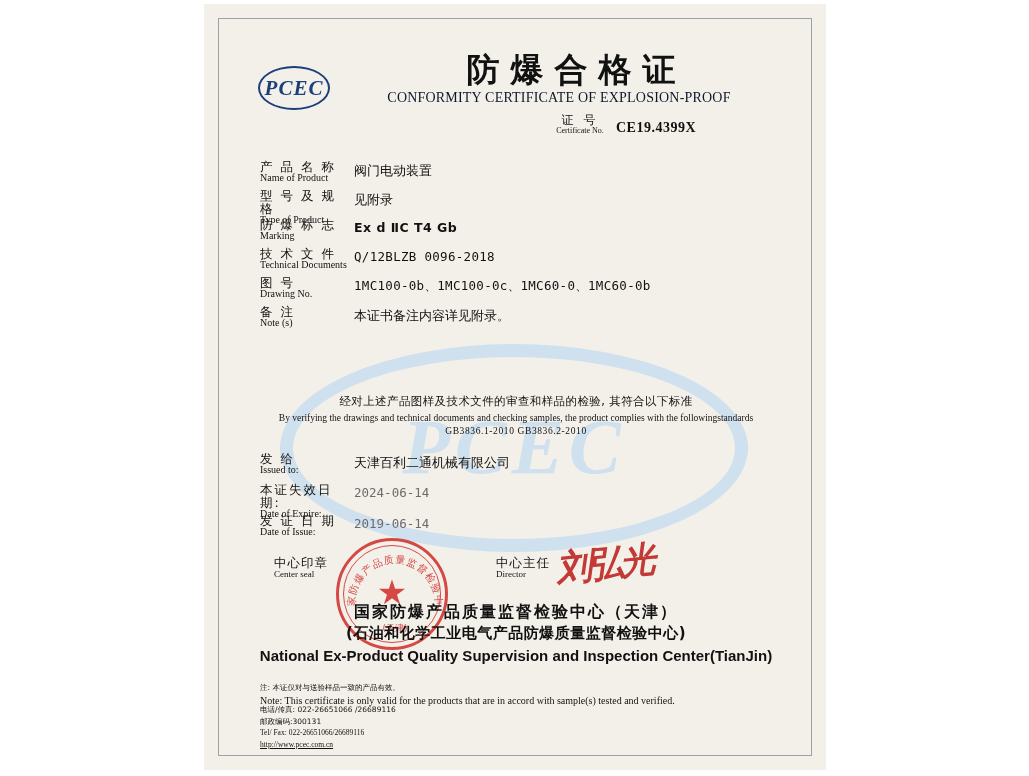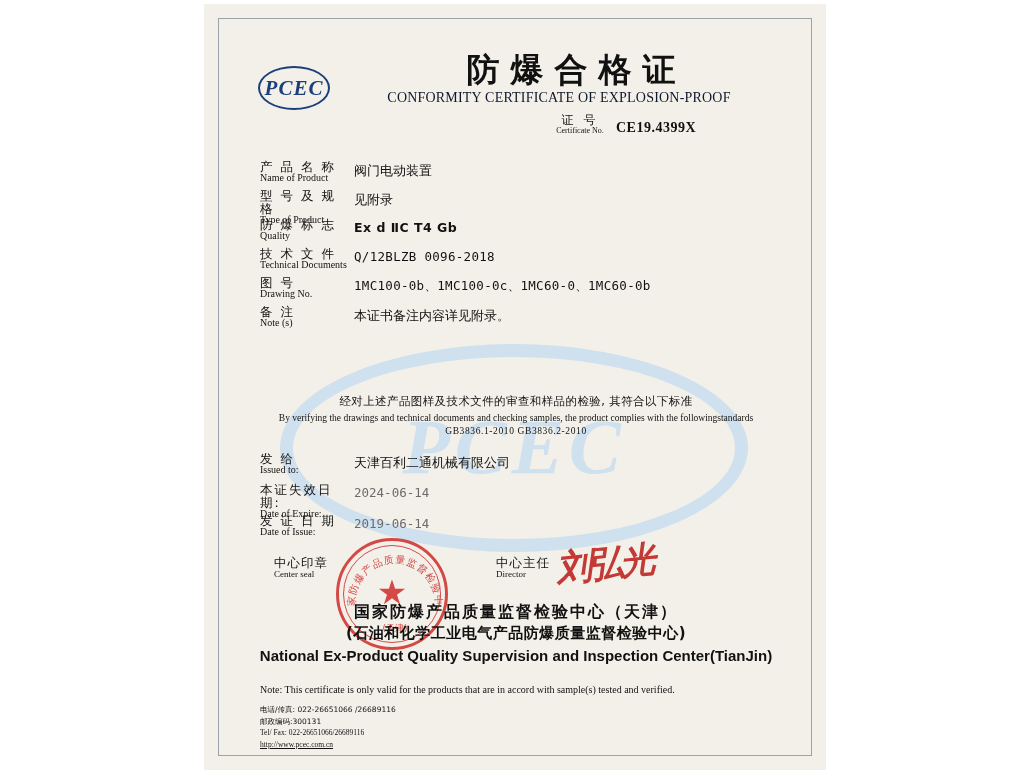--- a/index.html
+++ b/index.html
@@ -425,21 +425,21 @@
         <div class="field-row">
           <div class="field-label">
             <span class="cn">型 号 及 规 格</span>
             <span class="en">Type of Product</span>
           </div>
           <div class="field-value">见附录</div>
         </div>
         <div class="field-row">
           <div class="field-label">
             <span class="cn">防 爆 标 志</span>
-            <span class="en">Quality</span>
+            <span class="en">Marking</span>
           </div>
           <div class="field-value bold">Ex d ⅡC T4 Gb</div>
         </div>
         <div class="field-row">
           <div class="field-label">
             <span class="cn">技 术 文 件</span>
             <span class="en">Technical Documents</span>
           </div>
           <div class="field-value mono">Q/12BLZB 0096-2018</div>
         </div>
@@ -514,20 +514,21 @@
       </div>
       <div class="signature">刘弘光</div>
 
       <div class="org">
         <div class="line1">国家防爆产品质量监督检验中心（天津）</div>
         <div class="line2">(石油和化学工业电气产品防爆质量监督检验中心)</div>
         <div class="line3">National Ex-Product Quality Supervision and Inspection Center(TianJin)</div>
       </div>
 
       <div class="notes">
+        <div class="n-cn">注: 本证仅对与送验样品一致的产品有效。</div>
         <div class="n-en">Note: This certificate is only valid for the products that are in accord with sample(s) tested and verified.</div>
       </div>
 
       <div class="contact">
         <div class="col">
           <div class="cn">电话/传真: 022-26651066 /26689116</div>
           <div class="cn">邮政编码:300131</div>
           <div>Tel/ Fax: 022-26651066/26689116</div>
           <div class="link">http://www.pcec.com.cn</div>
         </div>

